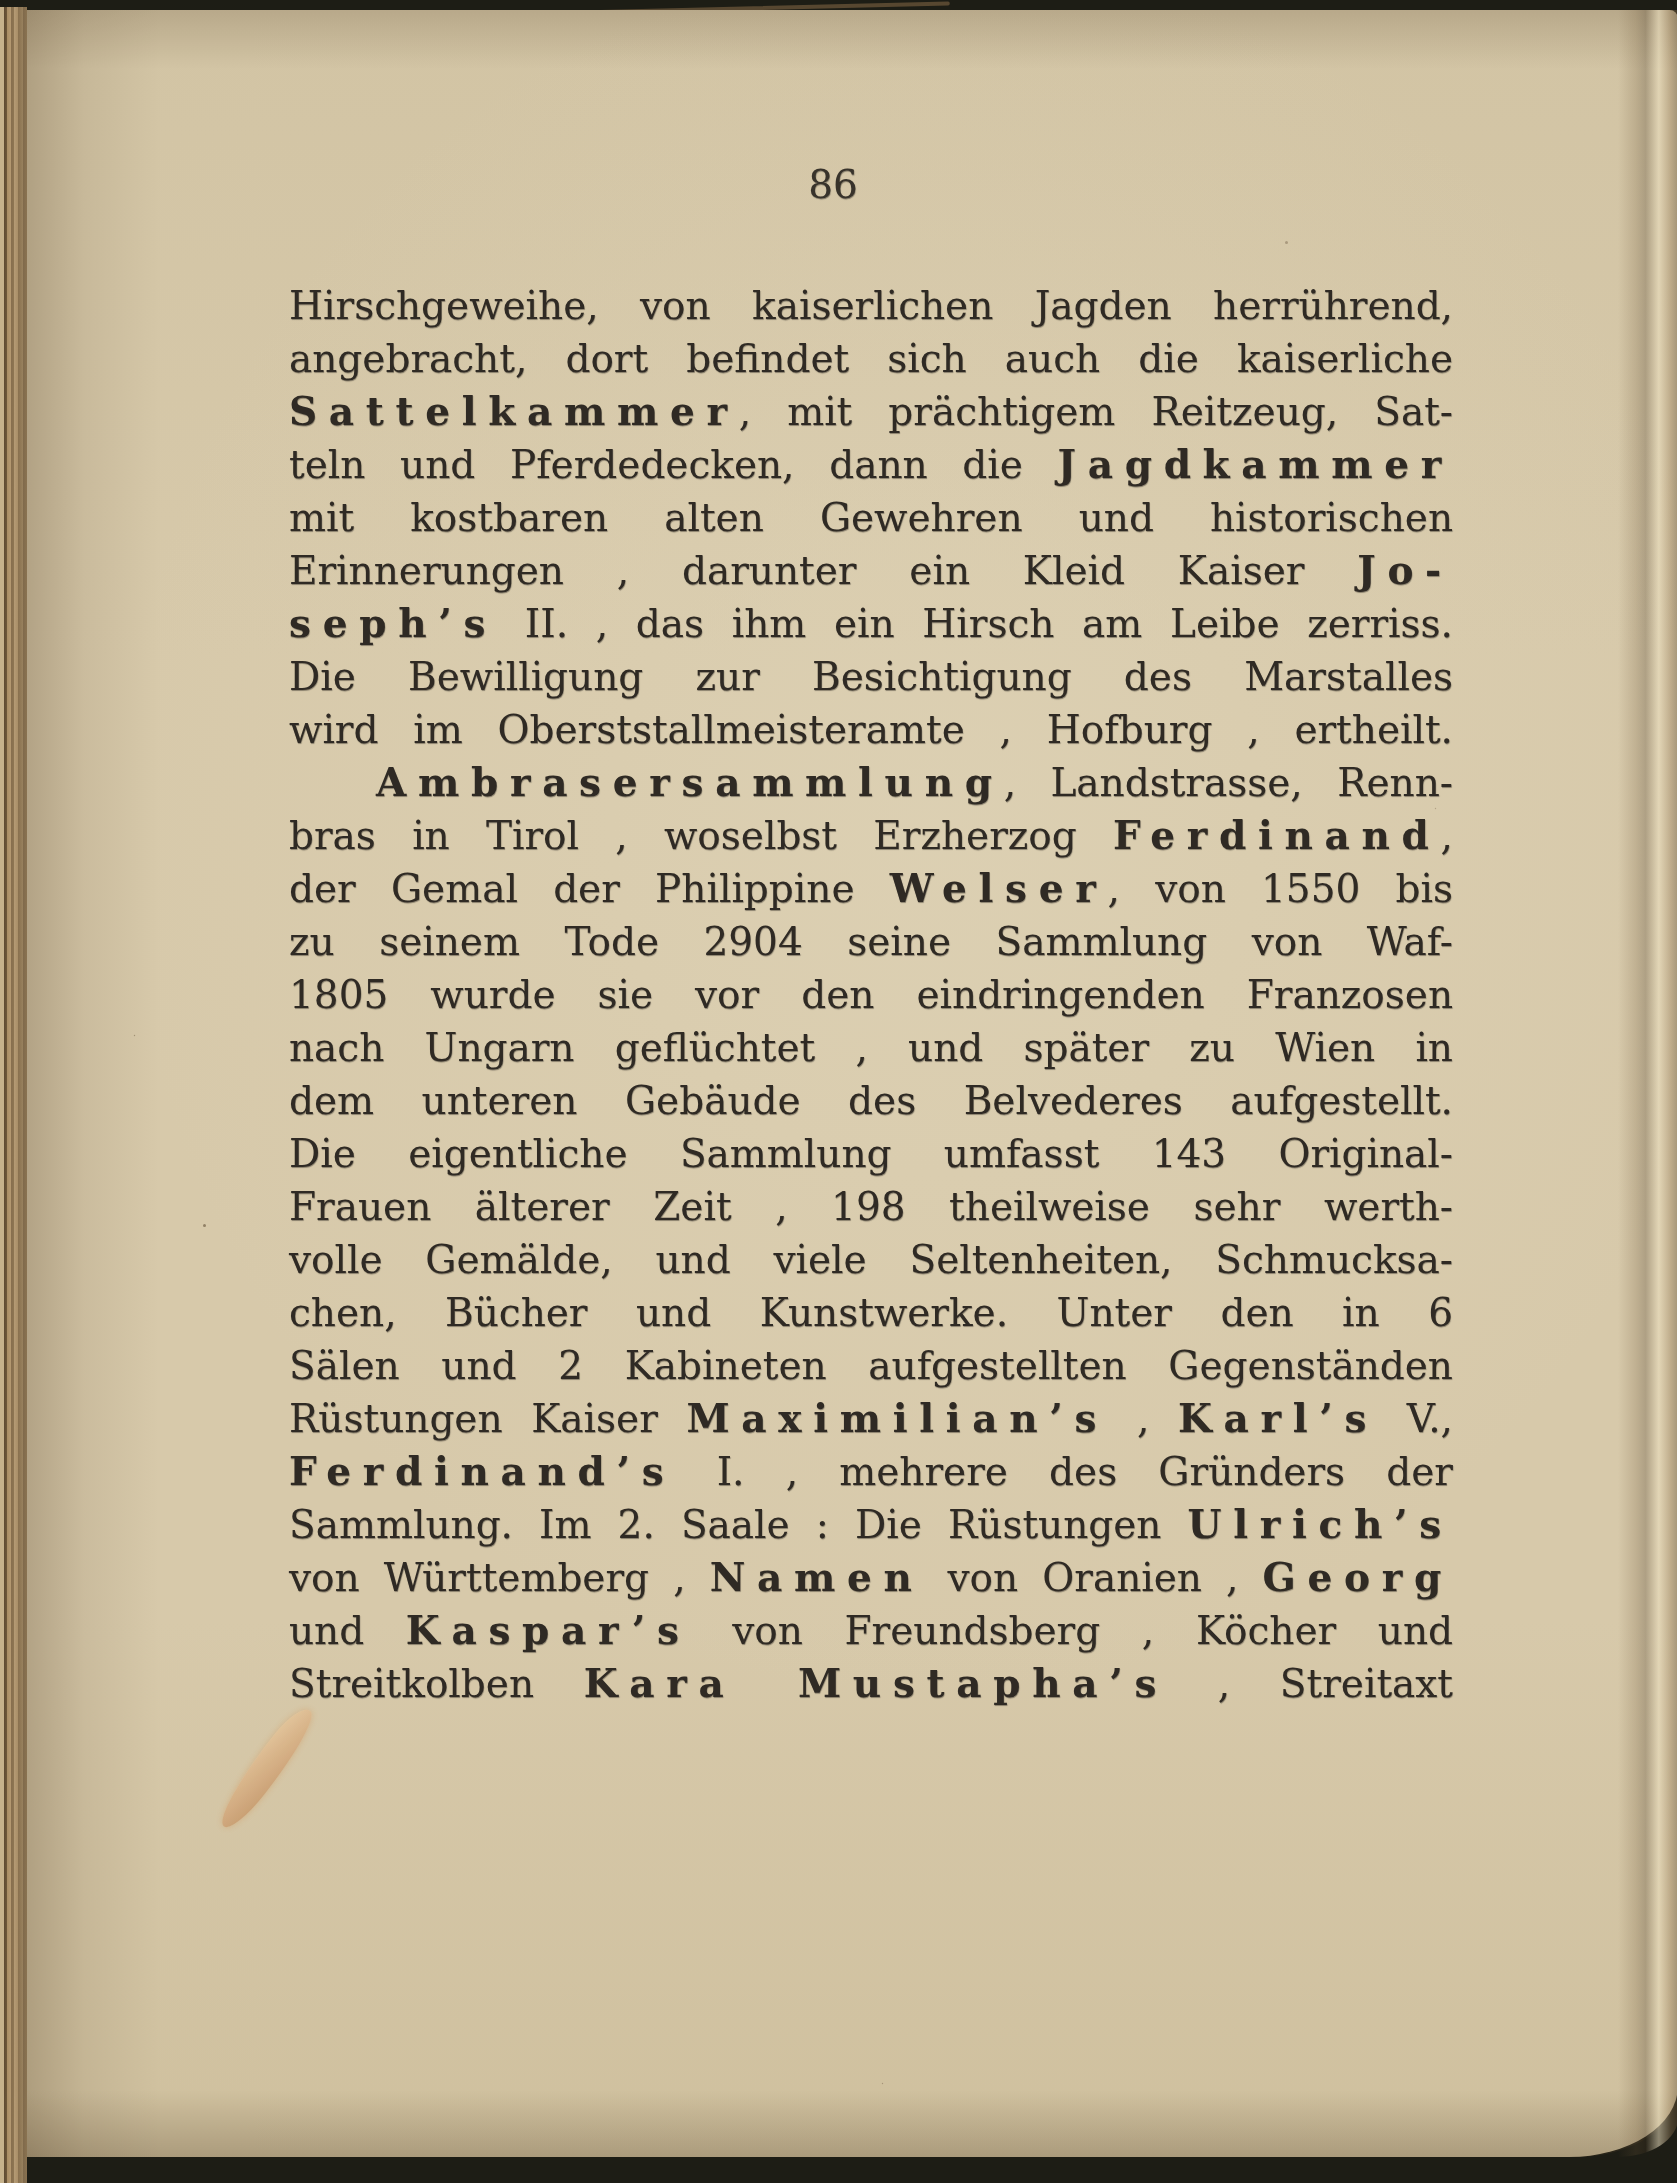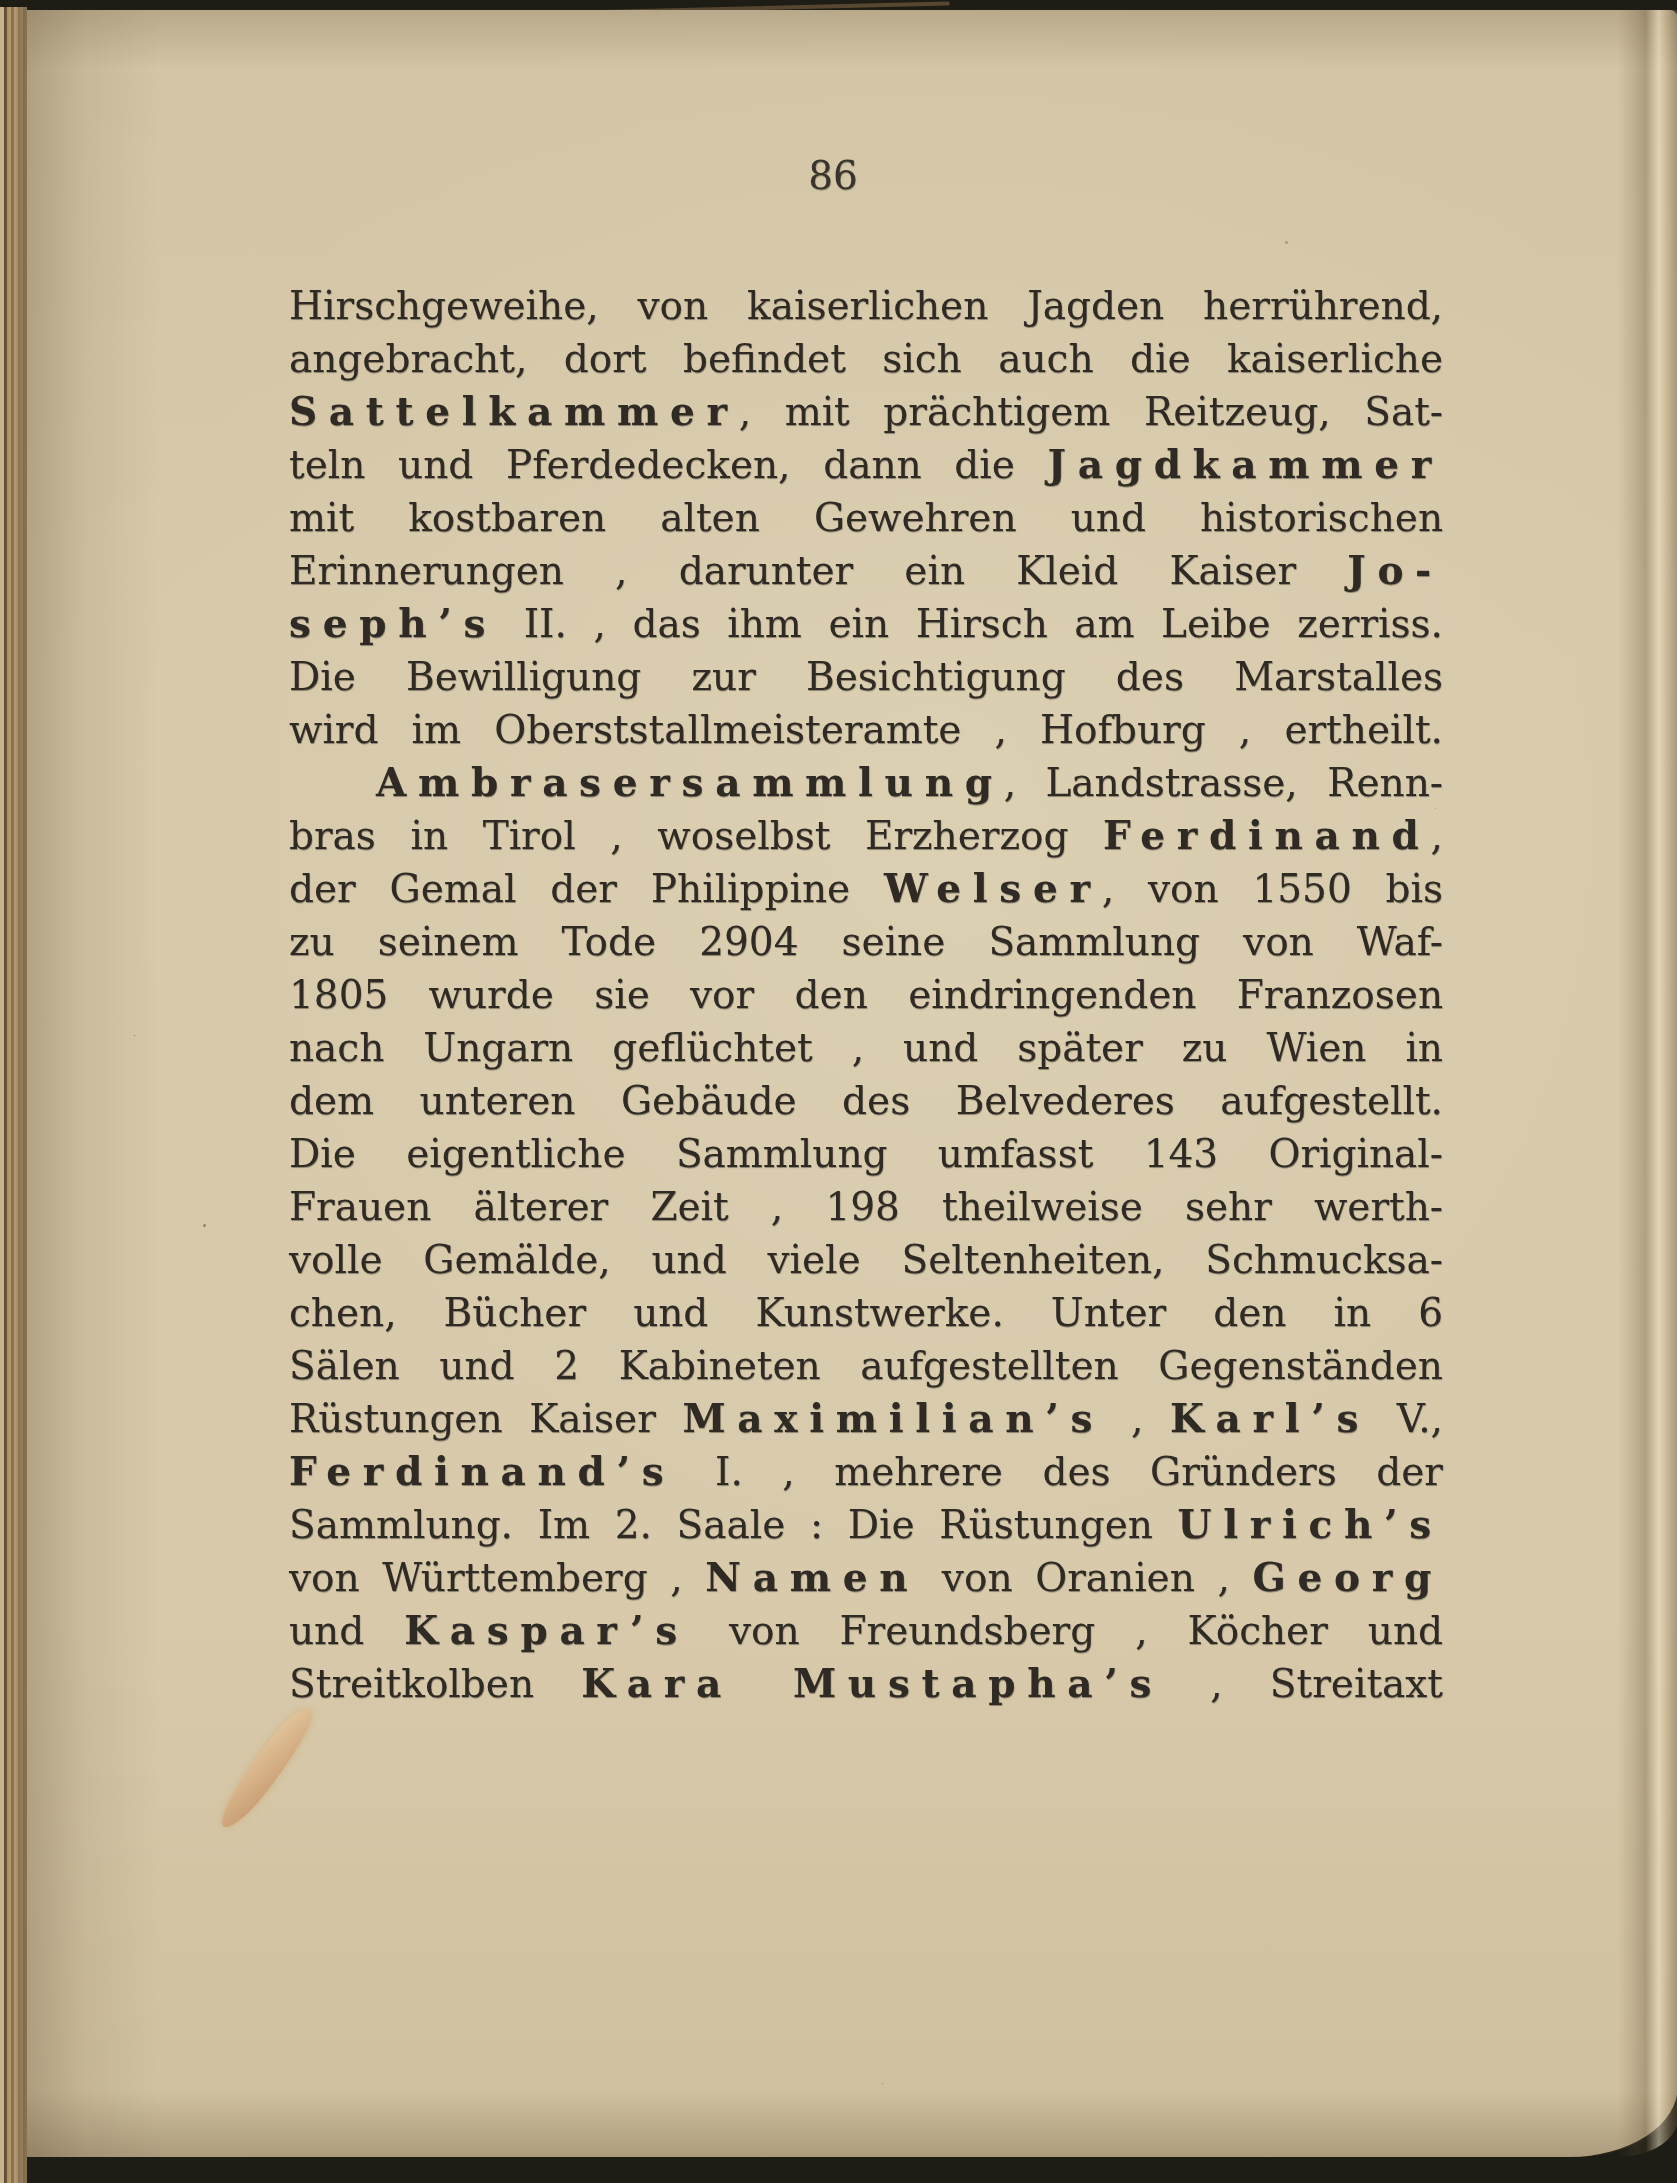--- a/index.html
+++ b/index.html
@@ -48,28 +48,28 @@
       rgba(0,0,0,0) 0%,
       rgba(110,88,58,.22) 30%,
       rgba(70,54,34,.28) 46%,
       rgba(236,224,192,.55) 68%,
       rgba(150,124,88,.38) 88%,
       rgba(90,72,48,.40) 100%);
     border-bottom-right-radius:109px 71px;
   }
   
   .folio{
-    position:absolute;left:264px;right:235px;top:143px;
+    position:absolute;left:264px;right:235px;top:152px;
     transform:translateX(-33px);
     text-align:center;font-size:39px;color:#38332b;
     text-shadow:0.5px 0.5px 0.8px rgba(56,51,43,.5);
   }
   
   .text-block{
-    position:absolute;left:264px;right:235px;top:269px;
+    position:absolute;left:264px;right:225px;top:269px;
     font-size:39px;line-height:53px;color:#2f2a24;
     text-shadow:0.5px 0.5px 0.8px rgba(47,42,36,.45);
   }
   .tline{text-align:justify;text-align-last:justify;white-space:normal;}
   .tline.indent::before{content:"";display:inline-block;width:87px;}
   .sperr{letter-spacing:0.30em;font-weight:bold;}
   
   .scratch{
     position:absolute;left:252px;top:1696px;width:28.5px;height:144px;z-index:5;
     transform:rotate(38deg);

